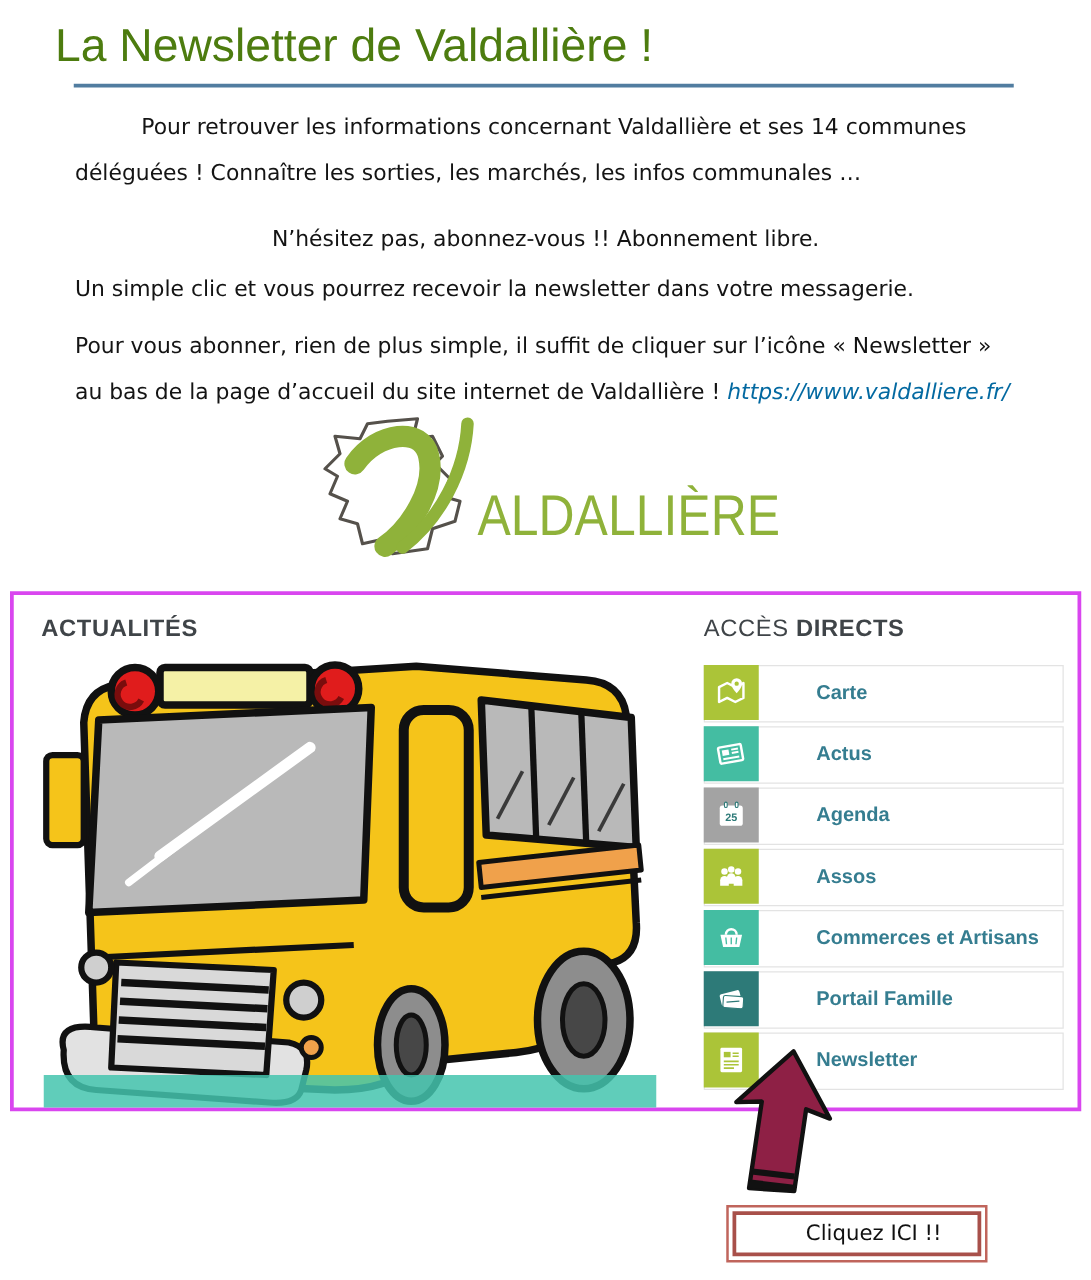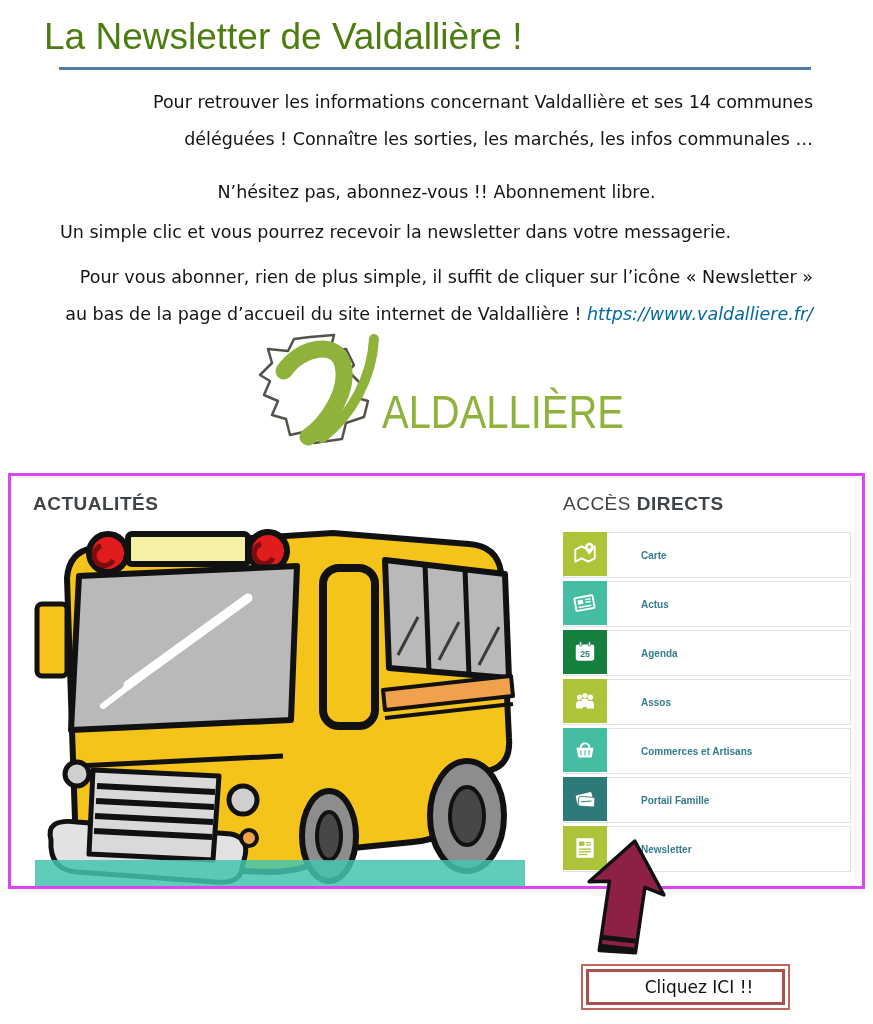--- a/index.html
+++ b/index.html
@@ -7,21 +7,21 @@
     width:873px;height:1024px;position:relative;background:#ffffff;
     font-family:"DejaVu Sans",sans-serif;color:#111;overflow:hidden;
   }
   .abs{position:absolute;}
   
   .doc-title{
     left:44px;top:16px;width:780px;
     font-family:Liberation Sans, sans-serif;font-size:37px;color:#4d7c0f;
   }
   .title-rule{left:59px;top:67px;width:752px;height:3px;background:#517da0;}
-  .para{left:60px;width:753px;font-size:17.5px;line-height:37px;color:#141414;text-align:right;}
+  .para{left:60px;width:753px;font-size:17.5px;line-height:37px;color:#141414;}
   .p1{top:84px;text-indent:53px;}
   .p2{top:174px;text-align:center;}
   .p3{top:214px;text-align:left;}
   .p4{top:259px;}
   .doc-link{color:#0369a1;font-style:italic;text-decoration:none;}
   
   .logo{left:250px;top:330px;width:380px;height:120px;}
   
   .shot{
     left:8px;top:473px;width:851px;height:410px;
@@ -36,22 +36,22 @@
   .h-acces b{font-weight:800;}
   .bus{position:absolute;left:22px;top:44px;width:496px;height:368px;}
   .menu{position:absolute;left:552px;top:56px;width:288px;}
   .menu-row{
     display:flex;align-items:stretch;height:44px;margin-bottom:3px;
     background:#fff;border:1px solid #e3e3e3;cursor:pointer;
   }
   .menu-icon{width:44px;min-width:44px;height:44px;margin:-1px 0 0 -1px;
     display:flex;align-items:center;justify-content:center;}
   .menu-label{
-    font-family:"Liberation Sans",sans-serif;font-size:10px;font-weight:700;
-    color:#357d90;align-self:center;padding-left:34px;
+    font-family:"Liberation Sans",sans-serif;font-size:16px;font-weight:700;
+    color:#357d90;align-self:center;padding-left:34px;margin-left:12px;
   }
   
   .big-arrow{left:583px;top:838px;width:100px;height:132px;}
   .callout{
     left:581px;top:964px;width:178px;height:42px;
     border:2px solid #c0655c;
     box-shadow:inset 0 0 0 3px #ffffff,inset 0 0 0 6px #a8504a;
     display:flex;align-items:center;justify-content:center;
     font-size:17px;color:#111;background:#fff;padding-left:27px;
   }
@@ -149,21 +149,21 @@
             <line x1="12.5" y1="9" x2="17.5" y2="9" stroke="#fff" stroke-width="1.4"></line>
             <line x1="12.5" y1="11.5" x2="17.5" y2="11.5" stroke="#fff" stroke-width="1.4"></line>
             <line x1="5.5" y1="15" x2="17.5" y2="15" stroke="#fff" stroke-width="1.4"></line>
           </g>
         </svg>
       </div>
       <span class="menu-label">Actus</span>
     </div>
 
     <div class="menu-row">
-      <div class="menu-icon" style="background: #15803d;">
+      <div class="menu-icon" style="background: #a3a3a3;">
         <svg width="26" height="26" viewBox="0 0 24 24">
           <rect x="3.5" y="5" width="17" height="15" rx="2" fill="#fff"></rect>
           <rect x="7" y="2.5" width="2" height="4" rx="1" fill="#fff" stroke="#2d7a78" stroke-width="0.8"></rect>
           <rect x="15" y="2.5" width="2" height="4" rx="1" fill="#fff" stroke="#2d7a78" stroke-width="0.8"></rect>
           <text x="12" y="16.5" text-anchor="middle" font-family="Liberation Sans, sans-serif" font-size="8" font-weight="bold" fill="#2d7a78">25</text>
         </svg>
       </div>
       <span class="menu-label">Agenda</span>
     </div>
 

